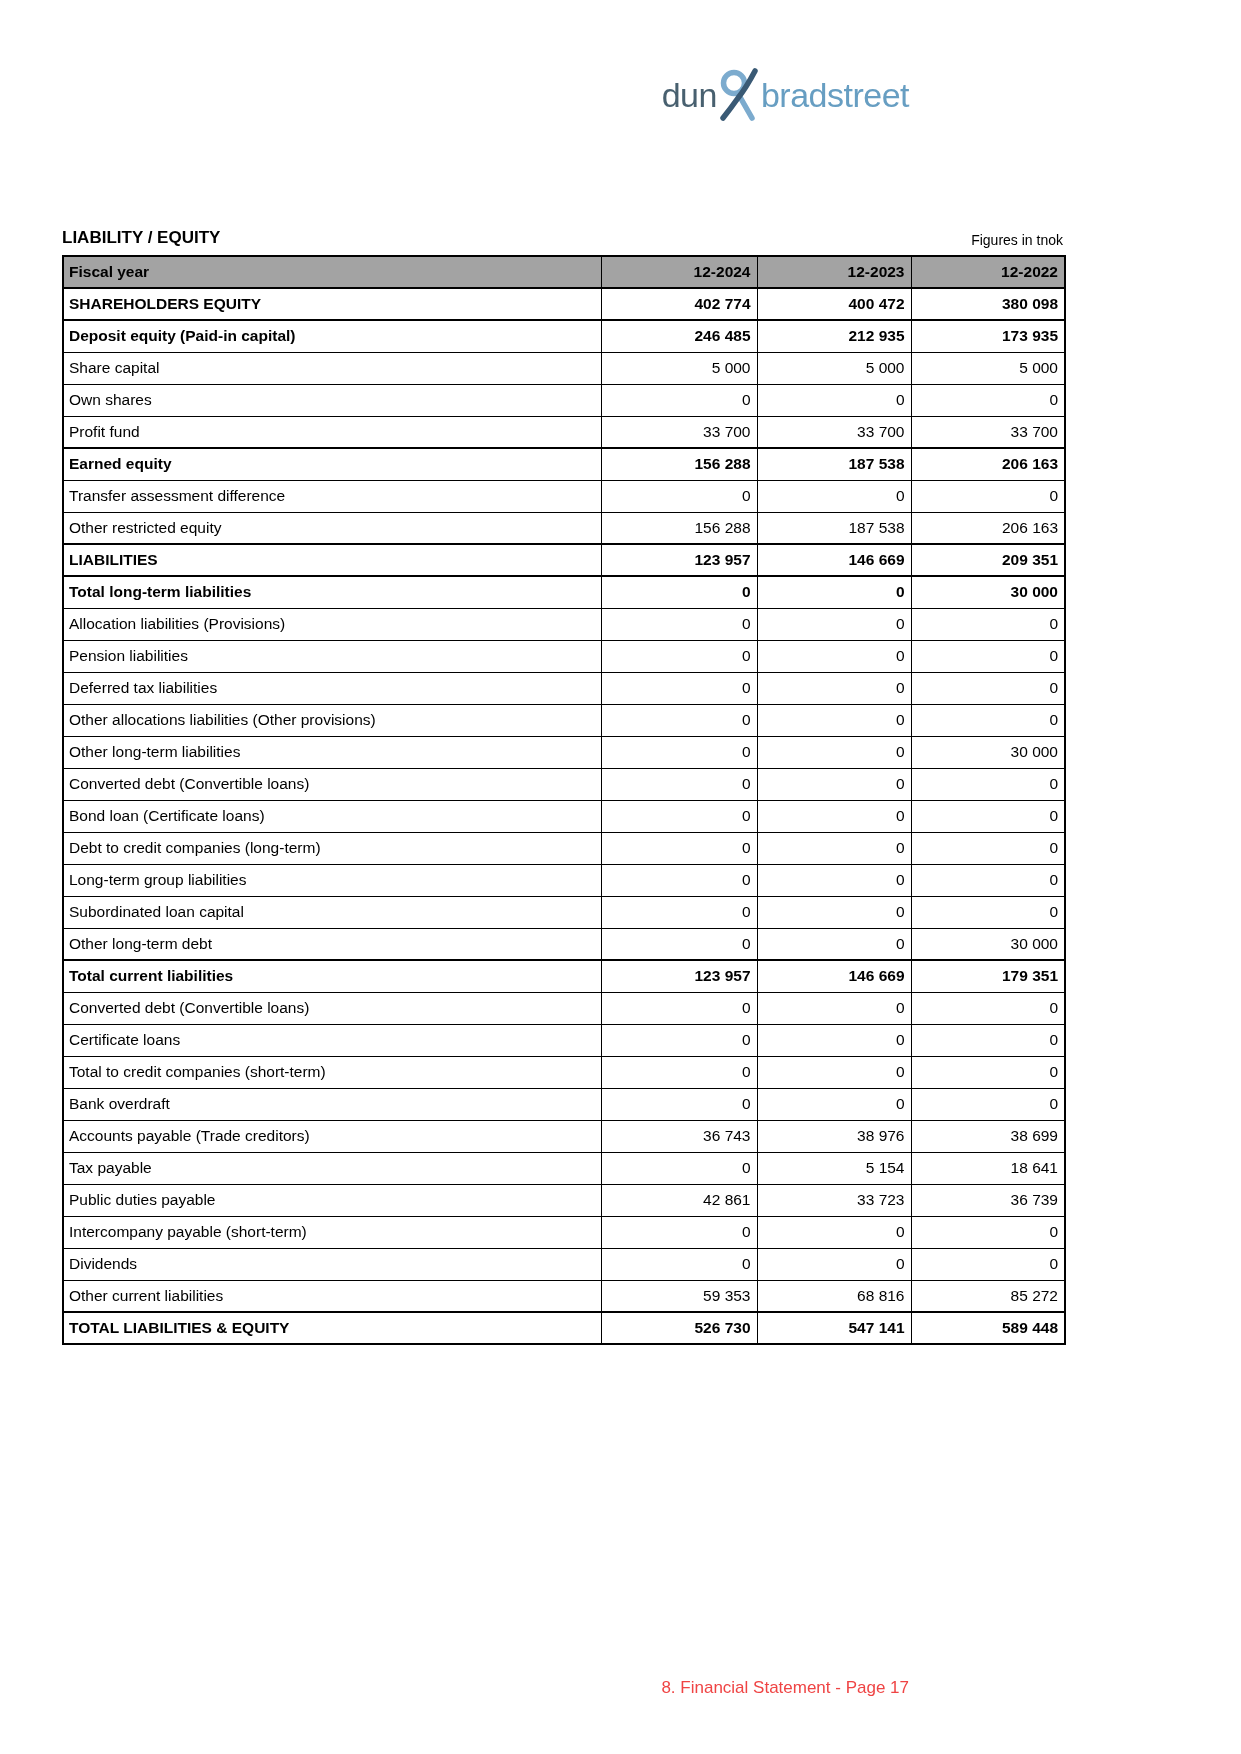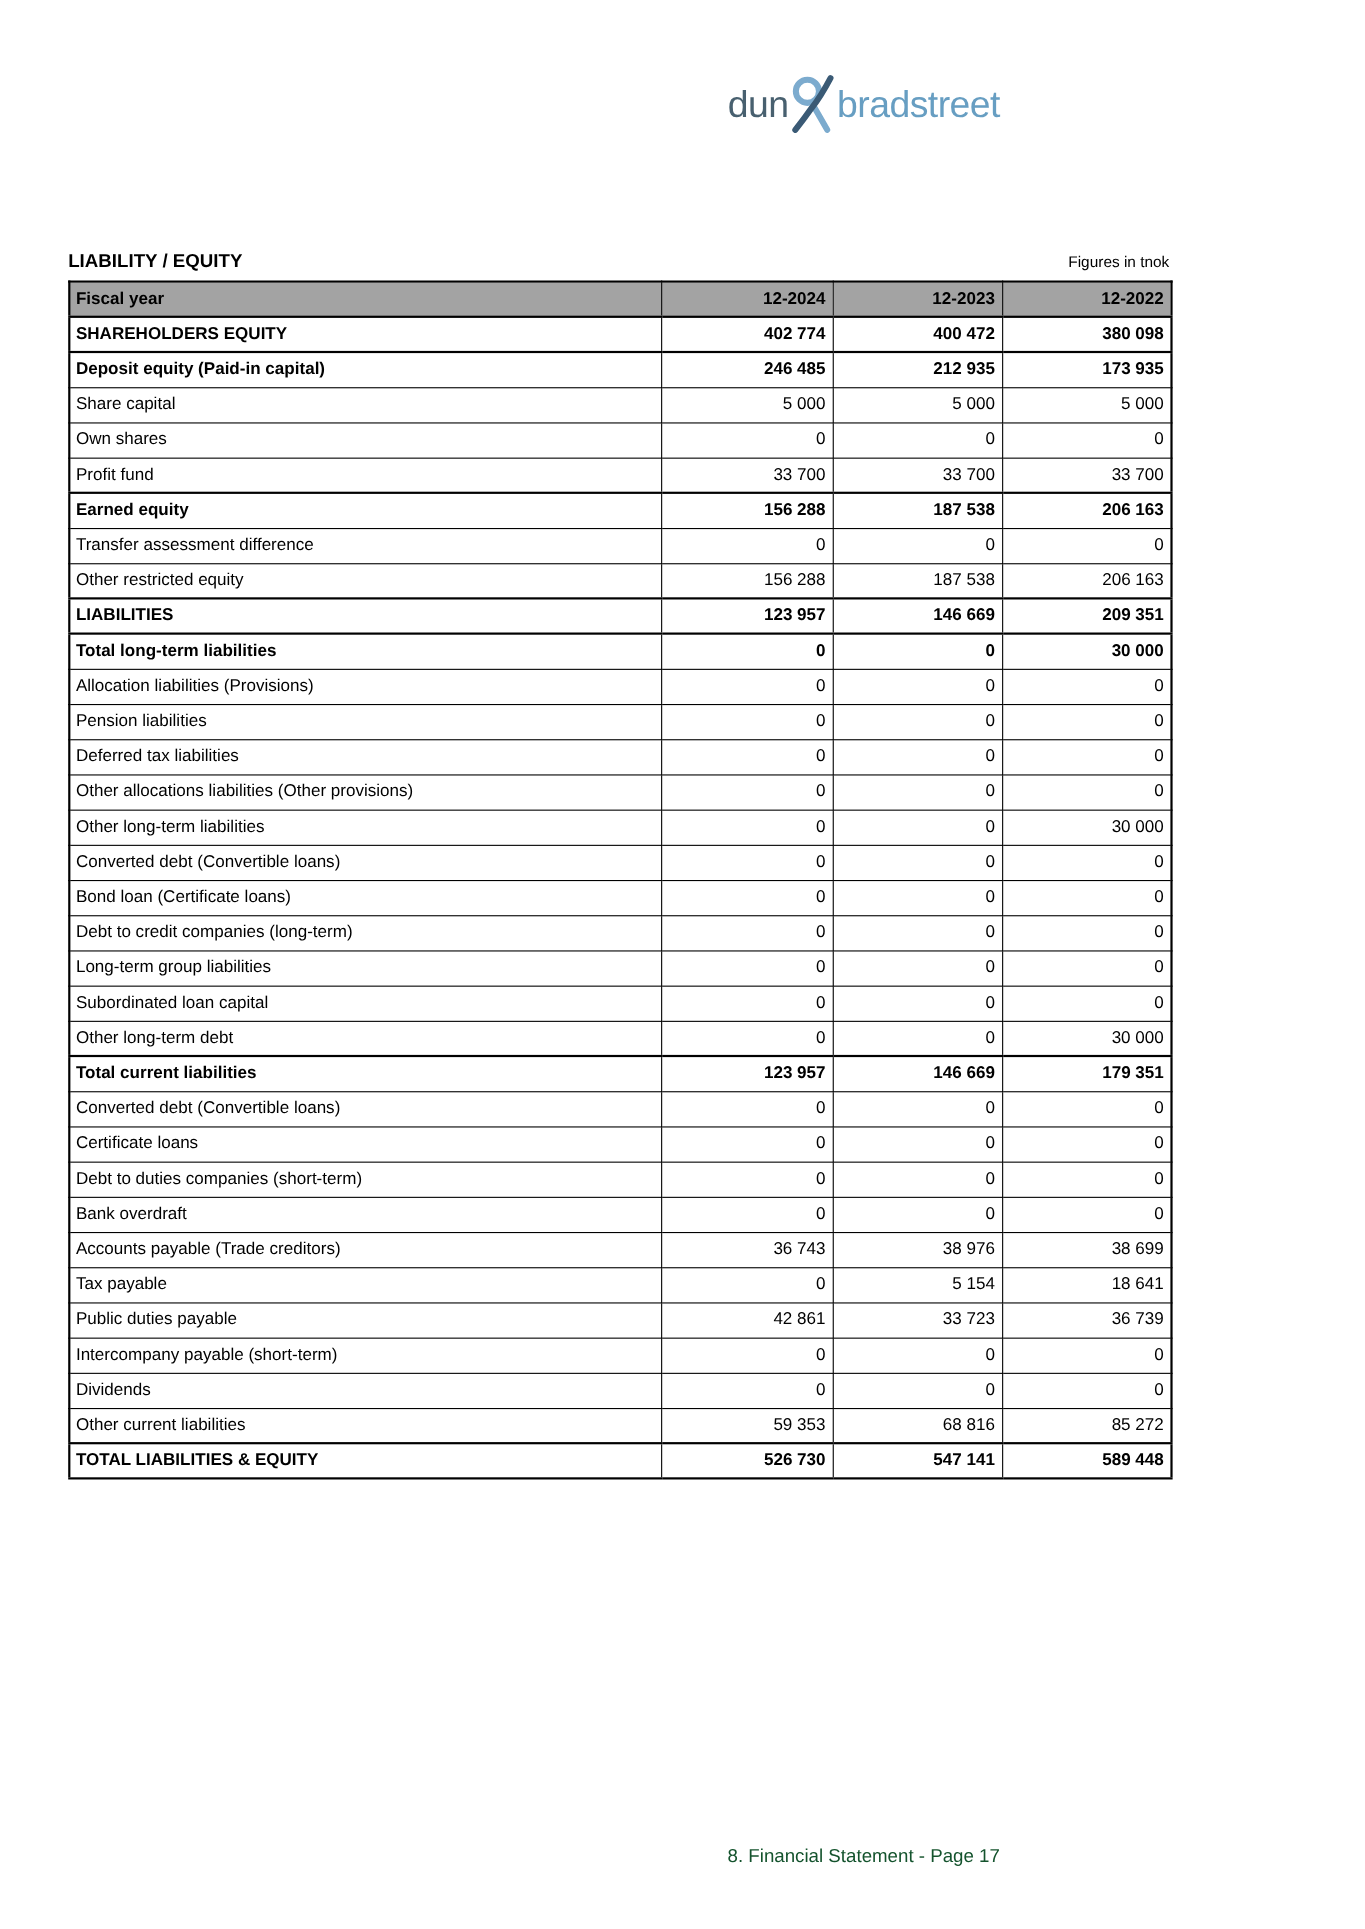--- a/index.html
+++ b/index.html
@@ -31,21 +31,21 @@
   .logo .amp-svg { margin: 0 1px; display: block; }
 
   
   .header-line {
     position: absolute;
     left: 62px;
     top: 228px;
     width: 1001px;
     display: flex;
     justify-content: space-between;
-    align-items: center;
+    align-items: flex-end;
   }
   .doc-title { font-size: 17px; font-weight: bold; }
   .figures-note { font-size: 14px; font-weight: normal; }
 
   
   table.fin {
     position: absolute;
     left: 62px;
     top: 255px;
     width: 1002px;
@@ -71,21 +71,21 @@
   table.fin .cell-num { text-align: right; padding-right: 6px; }
   table.fin tr.section td { font-weight: bold; border-top: 2px solid #000; }
   table.fin tr:last-child td { border-bottom: 2px solid #000; margin-left: 36px; }
 
   
   .footer-line {
     position: absolute;
     right: 178px;
     top: 1678px;
     font-size: 17px;
-    color: #14532d;
+    color: #ef4444;
   }
 </style>
 </head>
 <body>
 
 <div class="page">
 
   <div class="logo">
     <span class="word-dun">dun</span>
     <svg class="amp-svg" width="42" height="54" viewBox="0 0 42 54" fill="none" xmlns="http://www.w3.org/2000/svg">
@@ -255,21 +255,21 @@
       <td class="cell-num">0</td>
       <td class="cell-num">0</td>
     </tr>
         <tr>
       <td class="cell-label">Certificate loans</td>
       <td class="cell-num">0</td>
       <td class="cell-num">0</td>
       <td class="cell-num">0</td>
     </tr>
         <tr>
-      <td class="cell-label">Debt to duties companies (short-term)</td>
+      <td class="cell-label">Total to credit companies (short-term)</td>
       <td class="cell-num">0</td>
       <td class="cell-num">0</td>
       <td class="cell-num">0</td>
     </tr>
         <tr>
       <td class="cell-label">Bank overdraft</td>
       <td class="cell-num">0</td>
       <td class="cell-num">0</td>
       <td class="cell-num">0</td>
     </tr>

